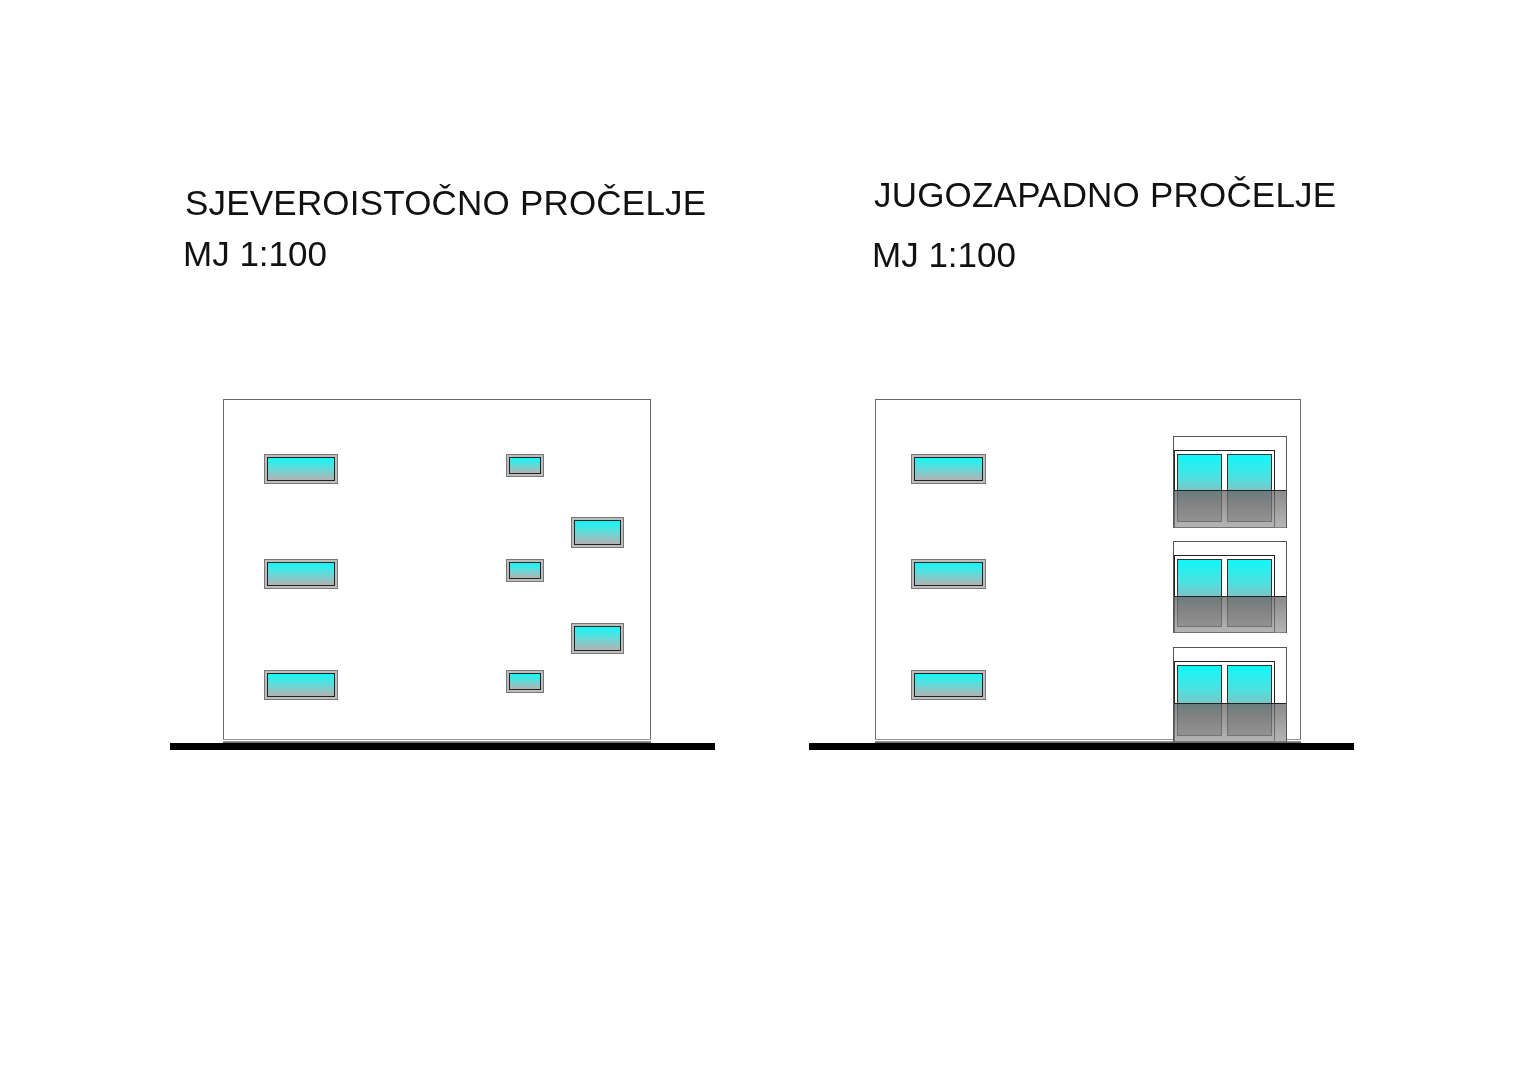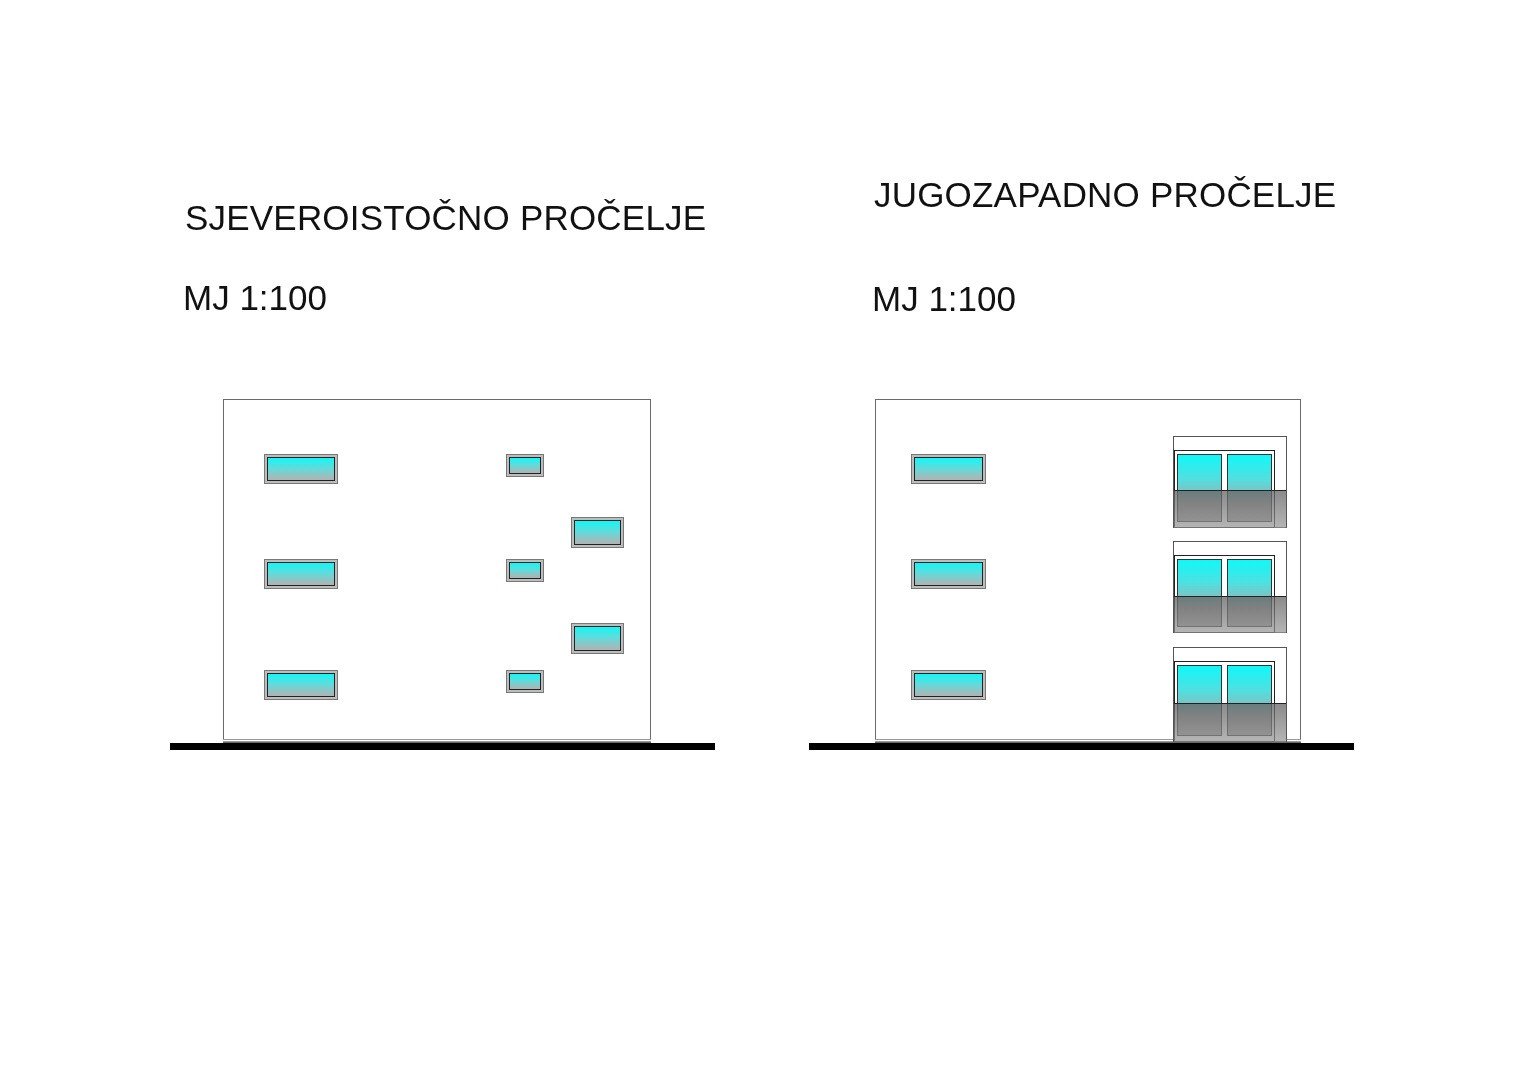--- a/index.html
+++ b/index.html
@@ -1,39 +1,39 @@
 <!DOCTYPE html>
 <html><head>
 <meta charset="utf-8">
 <style>
   html, body { margin: 0; padding: 0; background: #ffffff; }
   body { width: 1527px; height: 1080px; position: relative; overflow: hidden;
          font-family: "Liberation Sans", sans-serif; }
   .title { position: absolute; color: #111; font-size: 35px; line-height: 40px; white-space: nowrap; letter-spacing: 0.2px; }
-  .scale { position: absolute; color: #111; font-size: 35px; line-height: 40px; white-space: nowrap; margin-top: 44px; }
+  .scale { position: absolute; color: #111; font-size: 35px; line-height: 40px; white-space: nowrap; }
   .facade { position: absolute; border: 1.5px solid #6a6a6a; box-sizing: border-box; background: #fff; }
   .plinth { position: absolute; height: 3px; background: #fff; border-top: 1.5px solid #999; border-bottom: 1px solid #999; box-sizing: border-box; }
   .ground { position: absolute; height: 7px; background: #000; }
   .win { position: absolute; box-sizing: border-box; border: 1.5px solid #777; background: #bdbdbd; padding: 2px; }
   .win .glass { width: 100%; height: 100%; box-sizing: border-box; border: 1.5px solid #222;
                 background: linear-gradient(to bottom, #12f6f6 0%, #5fdcdc 45%, #b2b2b2 100%); }
   .balcony { position: absolute; box-sizing: border-box; }
   .balcony .frame-outer { position: absolute; border: 1px solid #555; background: #fff; box-sizing: border-box; }
   .balcony .frame-inner { position: absolute; border: 1.5px solid #222; box-sizing: border-box; background: #fff; }
   .balcony .pane { position: absolute; border: 1.5px solid #333; box-sizing: border-box;
                    background: linear-gradient(to bottom, #10f8f8 0%, #4fe0e0 35%, #a8a8a8 75%, #a0a0a0 100%); }
   .balcony .rail { position: absolute; box-sizing: border-box; border-top: 1.5px solid #222;
                    background: linear-gradient(to bottom, rgba(100,100,100,0.75) 0%, rgba(150,150,150,0.7) 100%); }
 </style>
 </head>
 <body>
 
 <div id="sheet">
   <div id="elev-0">
-    <div class="title" style="left: 185px; top: 198px;">SJEVEROISTOČNO PROČELJE</div>
+    <div class="title" style="left: 185px; top: 183px;">SJEVEROISTOČNO PROČELJE</div>
     <div class="scale" style="left: 183px; top: 234px;">MJ 1:100</div>
   <div class="facade" style="left: 223px; top: 399px; width: 428px; height: 344px;"></div>
       <div class="plinth" style="left: 223px; top: 739px; width: 428px;"></div>
       <div class="ground" style="left: 170px; top: 743px; width: 545px;"></div>
       <div class="win" style="left: 264px; top: 454px; width: 74px; height: 30px;">
         <div class="glass"></div>
       </div>
       <div class="win" style="left: 264px; top: 559px; width: 74px; height: 30px;">
         <div class="glass"></div>
       </div>

